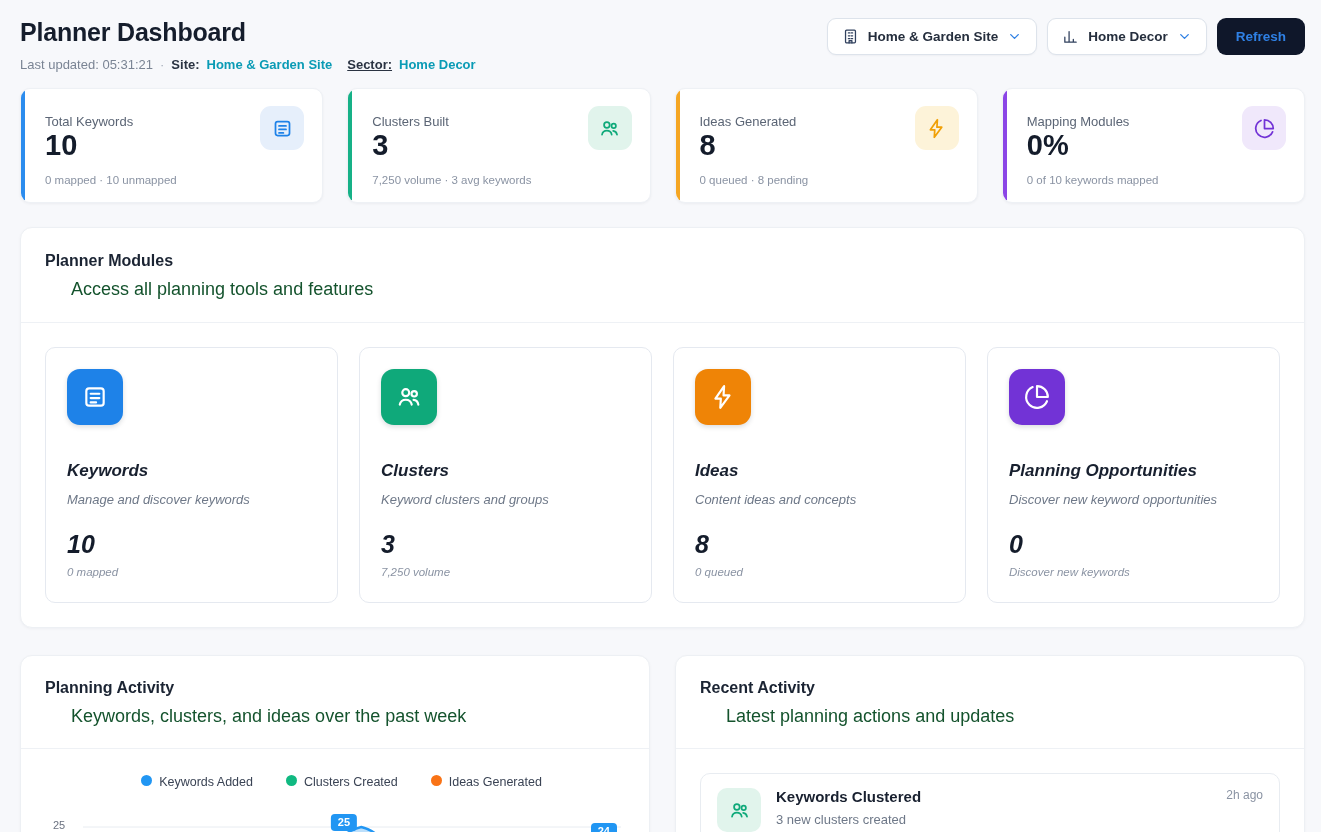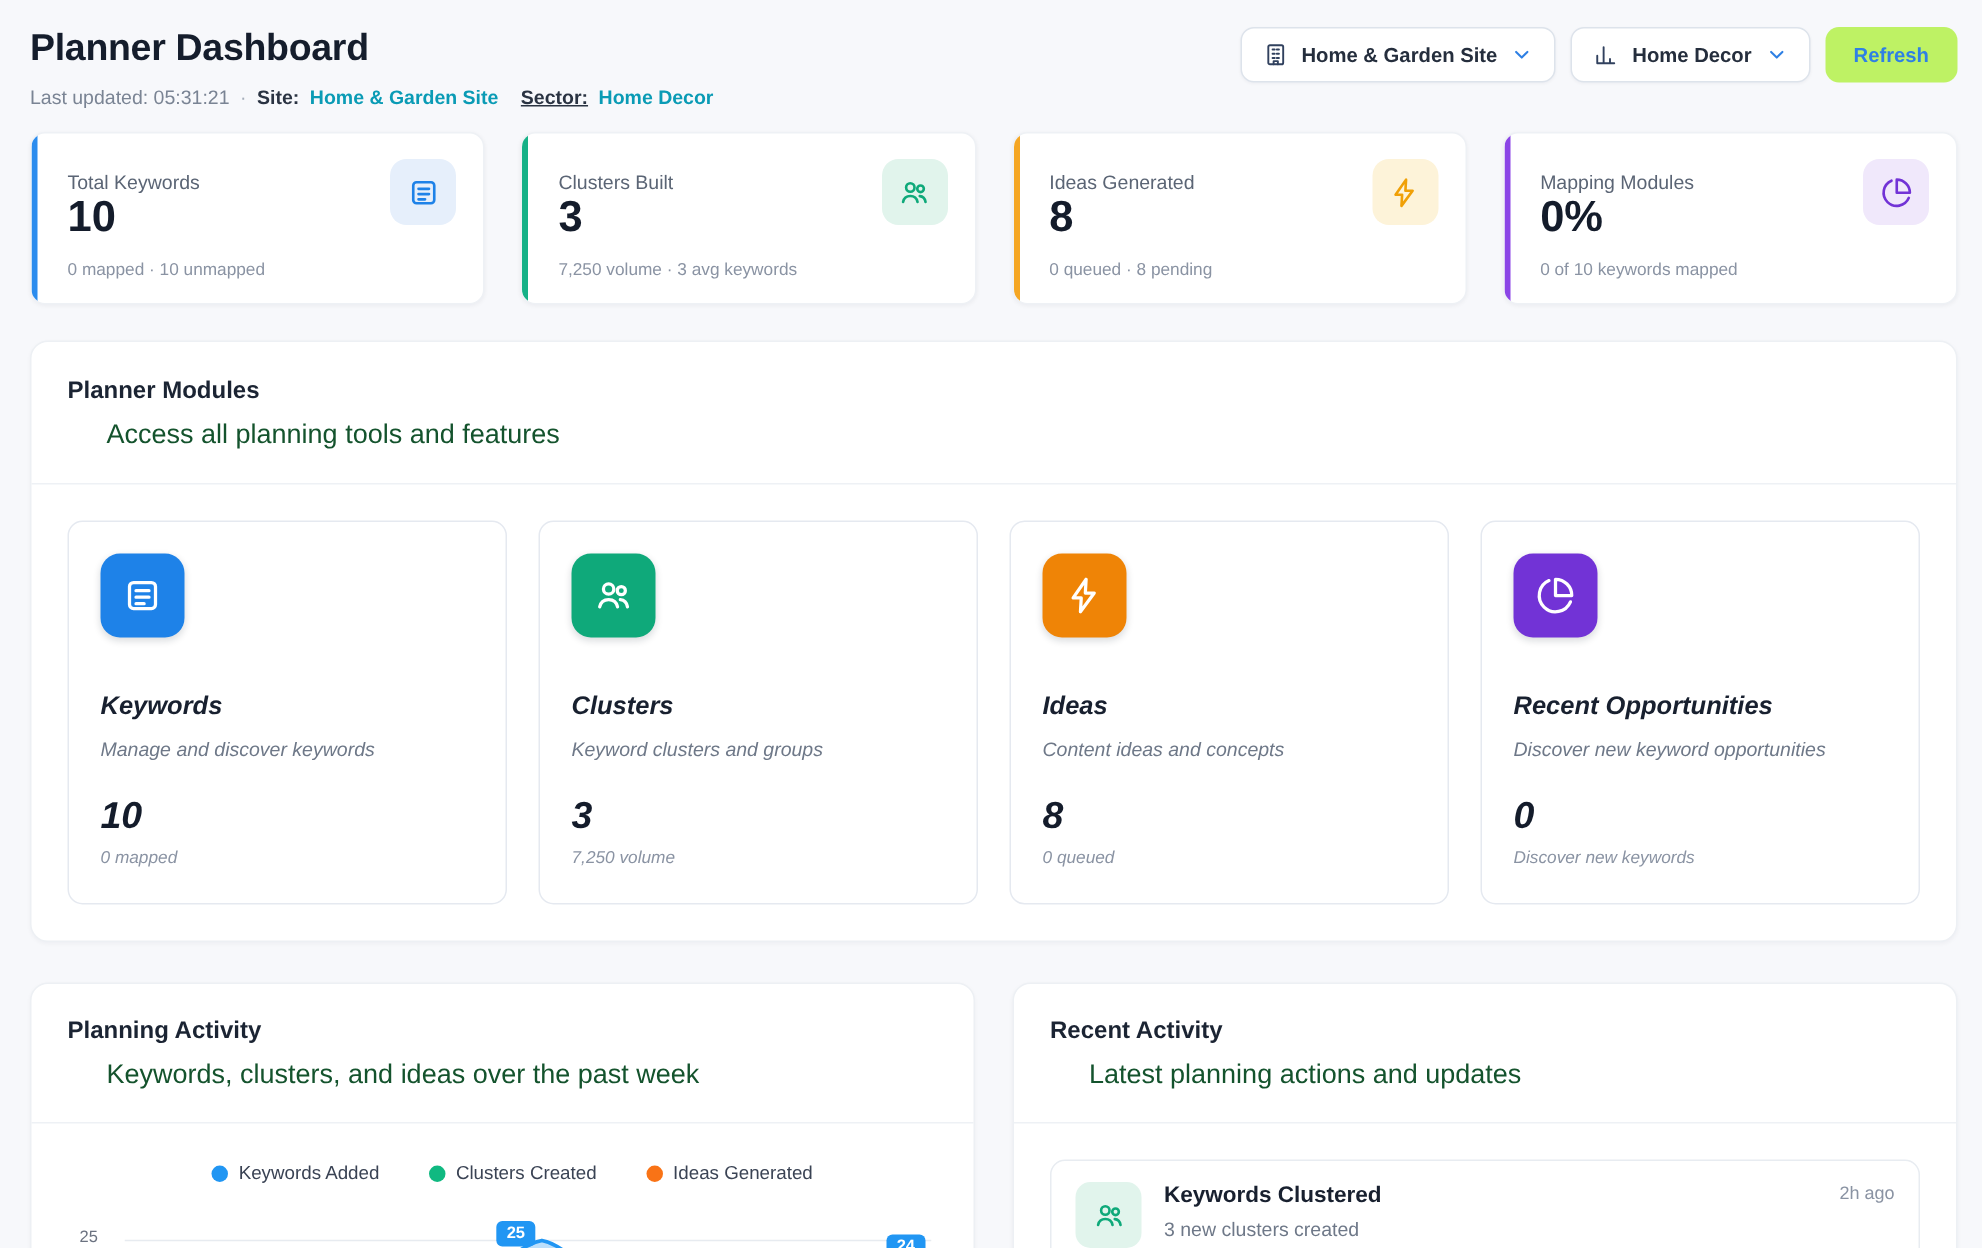--- a/index.html
+++ b/index.html
@@ -23,21 +23,21 @@
   .controls { display:flex; gap:10px; align-items:center; }
   .select-btn {
     display:flex; align-items:center; gap:9px;
     background:#fff; border:1px solid #dde3eb; border-radius:9px;
     padding:9px 14px; font-size:13.5px; font-weight:700; color:#252e3d;
     font-family:inherit; cursor:pointer; box-shadow:0 1px 2px rgba(16,24,40,.04);
   }
   .btn-icon svg { width:17px; height:17px; stroke:#31415e; display:block; }
   .chevron svg { width:15px; height:15px; stroke:#2f80e4; display:block; }
   .refresh-btn {
-    background:#bef264; color:#2f80e4; border:none; border-radius:9px;
+    background:#0f172a; color:#2f80e4; border:none; border-radius:9px;
     padding:11px 19px; font-size:13.5px; font-weight:700; font-family:inherit; cursor:pointer;
   }
 
   
   .stats { display:grid; grid-template-columns:repeat(4,1fr); gap:24px; margin-top:16px; }
   .stat-card {
     position:relative; background:#fff; border-radius:10px; overflow:hidden;
     border:1px solid #eef1f5; box-shadow:0 1px 3px rgba(16,24,40,.05);
     padding:17px 18px 16px 24px;
   }
@@ -74,21 +74,21 @@
   .module-value { font-size:25px; font-weight:700; color:#141c2b; margin-top:23px; }
   .module-detail { font-size:11.5px; color:#8a93a3; margin-top:7px; }
 
   
   .bottom { display:grid; grid-template-columns:1fr 1fr; gap:25px; margin-top:27px; }
   .panel { background:#fff; border:1px solid #edf0f4; border-radius:12px; box-shadow:0 1px 3px rgba(16,24,40,.04); }
   .panel-header { padding:23px 24px 21px 24px; border-bottom:1px solid #eef1f5; }
   .panel-body { padding:22px 24px; }
 
   .legend { display:flex; gap:20px; justify-content:center; font-size:12.5px; color:#3a4354; padding-top:4px; }
-  .legend-item { display:flex; align-items:center; gap:7px;padding-left:13px; }
+  .legend-item { display:flex; gap:7px;padding-left:13px; }
   .dot { width:11px; height:11px; border-radius:50%; }
   .dot-blue { background:#2196f3; } .dot-green { background:#10b981; } .dot-orange { background:#f97316; }
 
   .chart-area { position:relative; margin-top:16px; height:200px; }
   .y-tick { position:absolute; left:8px; top:14px; font-size:11px; color:#6b7280; }
   .chart-svg-wrap { position:absolute; left:38px; right:4px; top:0; height:200px; }
   .chart-svg-wrap svg { width:100%; height:100%; display:block; }
   .point-badge {
     position:absolute; background:#2196f3; color:#fff; font-size:11px; font-weight:700;
     padding:3px 7px; border-radius:4px; line-height:1;
@@ -272,21 +272,21 @@
           <div class="module-detail">0 queued</div>
         </div>
 
         <div class="module">
           <div class="module-icon mi-purple">
             <svg viewBox="0 0 24 24" fill="none" stroke-width="2" stroke-linecap="round" stroke-linejoin="round">
                 <path d="M21.21 15.89A10 10 0 1 1 8 2.83"></path>
                 <path d="M22 12A10 10 0 0 0 12 2v10z"></path>
               </svg>
           </div>
-          <div class="module-title">Recent Opportunities</div>
+          <div class="module-title">Planning Opportunities</div>
           <div class="module-desc">Discover new keyword opportunities</div>
           <div class="module-value">0</div>
           <div class="module-detail">Discover new keywords</div>
         </div>
 
       </div>
     </div>
   </div>
 
   <div class="bottom">

